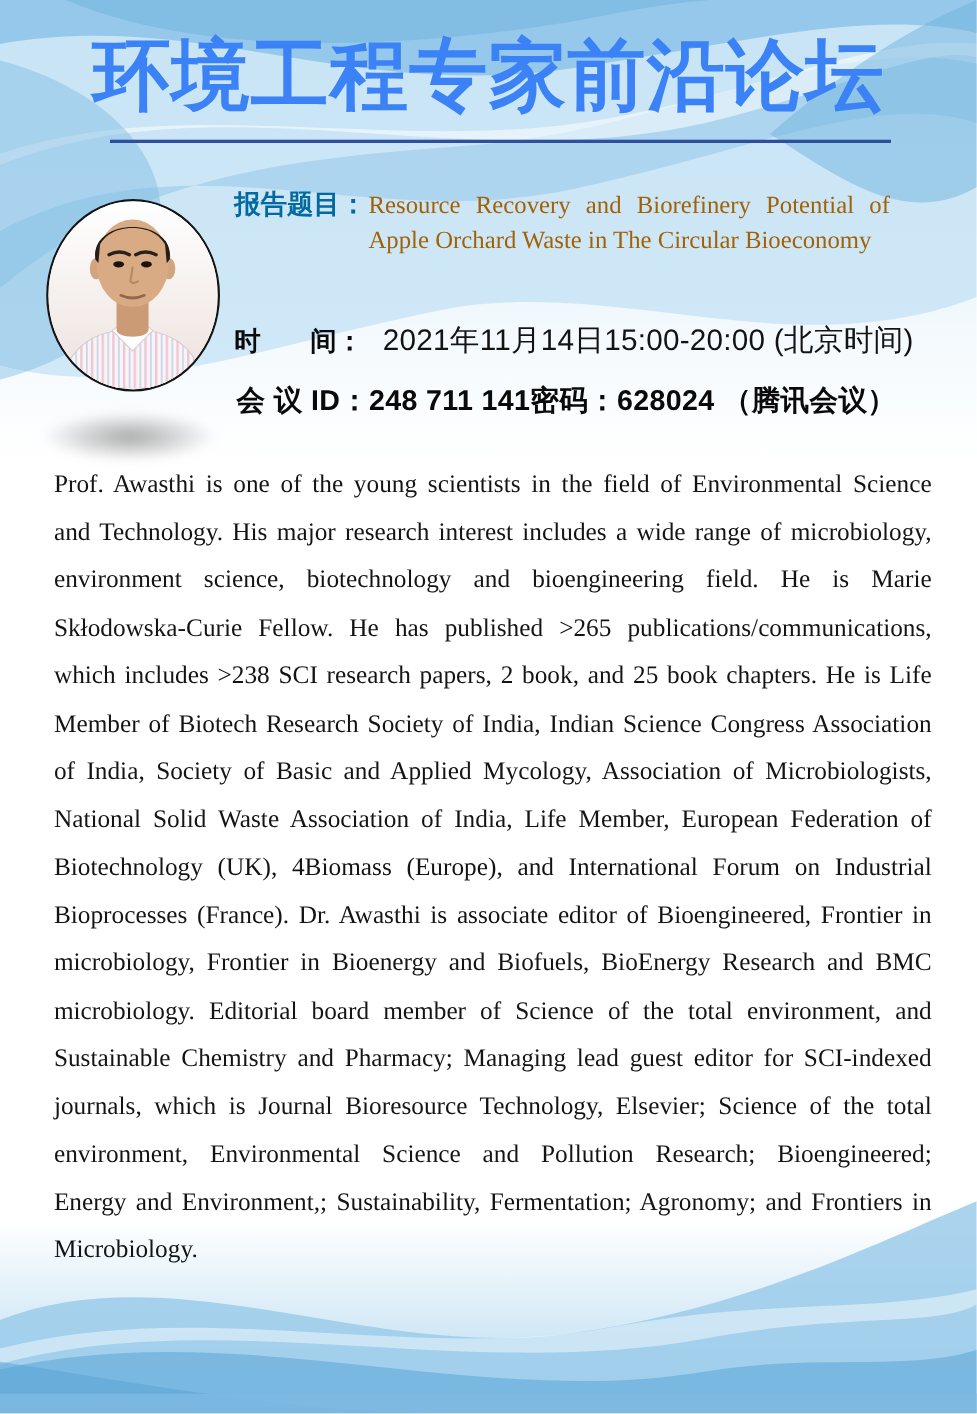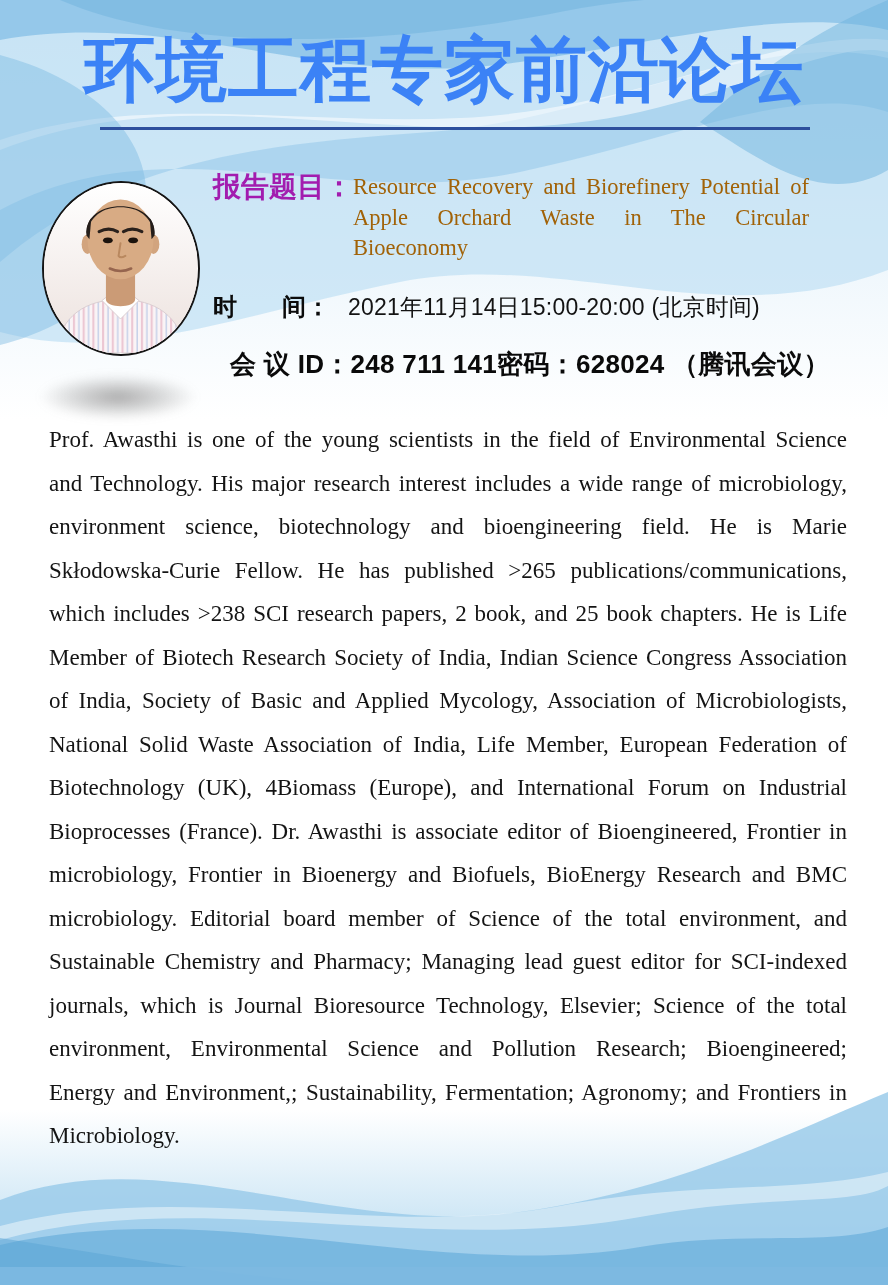--- a/index.html
+++ b/index.html
@@ -31,44 +31,44 @@
     position:absolute;left:38px;top:374px;width:160px;height:46px;z-index:1;
     background:radial-gradient(ellipse at center, rgba(105,105,105,0.55) 0%, rgba(105,105,105,0) 70%);
     filter:blur(4px);
   }
 
   .row-topic{
     position:absolute;left:213px;top:172px;width:596px;z-index:3;
     display:flex;align-items:flex-start;
   }
   .label-cjk{
-    flex:0 0 122px;font-size:28px;font-weight:800;color:#a21caf;
+    flex:0 0 122px;font-size:24px;font-weight:800;color:#0369a1;
     line-height:30.5px;letter-spacing:0px;white-space:nowrap;
   }
   .topic-text{
     flex:1;font-family:"Liberation Serif","DejaVu Serif",serif;
     font-size:22.5px;line-height:30.5px;color:#a16207;
     text-align:justify;text-justify:inter-word;
   }
 
   .row-time{
     position:absolute;left:213px;top:291px;z-index:3;
     display:flex;align-items:baseline;white-space:nowrap;
   }
   .time-label{
     display:inline-flex;justify-content:space-between;width:117px;
     font-size:24px;font-weight:800;color:#0b0b0b;
   }
   .time-value{
-    margin-left:18px;font-size:23px;font-weight:400;color:#131313;
+    margin-left:18px;font-size:27px;font-weight:400;color:#131313;
     letter-spacing:0.2px;
   }
 
   .row-meeting{
-    position:absolute;left:230px;top:347px;z-index:3;white-space:nowrap;
+    position:absolute;left:215px;top:347px;z-index:3;white-space:nowrap;
     font-size:26px;font-weight:800;color:#0a0a0a;letter-spacing:0.3px;
   }
 
   .bio{
     position:absolute;left:45px;top:414px;width:798px;z-index:3;
     font-family:"Liberation Serif","DejaVu Serif",serif;
     font-size:23px;line-height:43.5px;color:#141414;
     text-align:justify;text-justify:inter-word;word-spacing:2px;margin:4px;
   }
 

